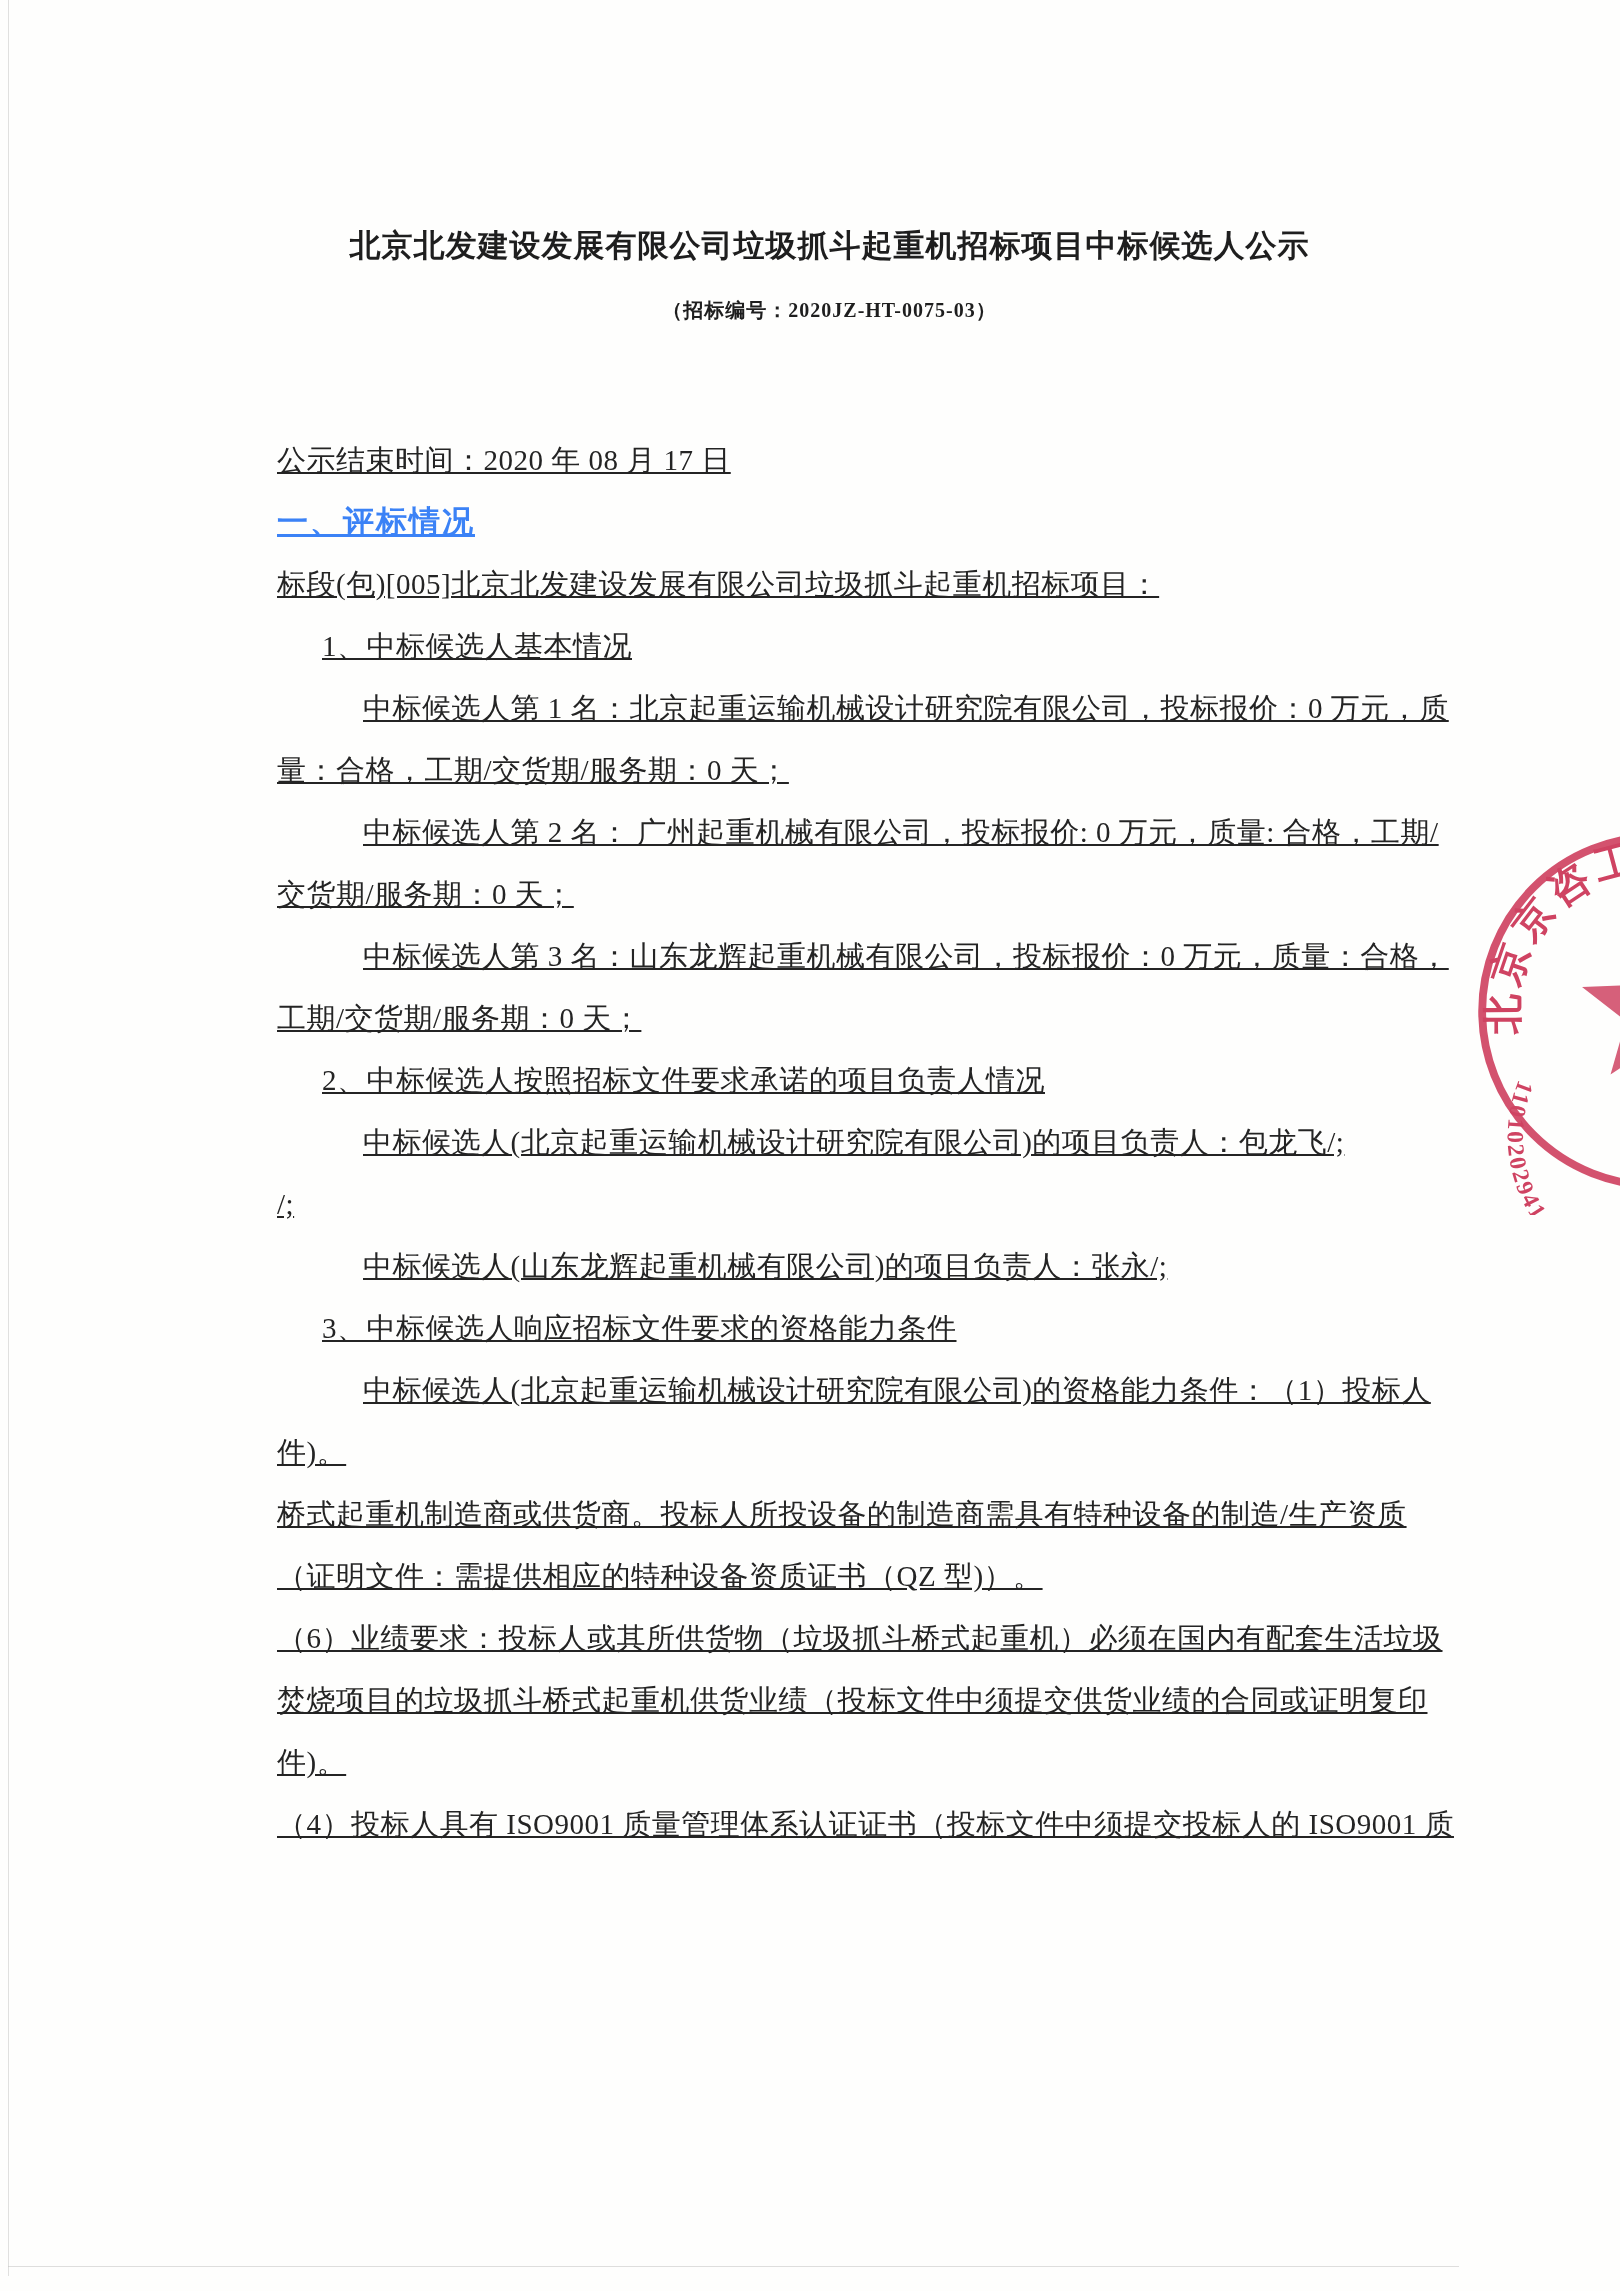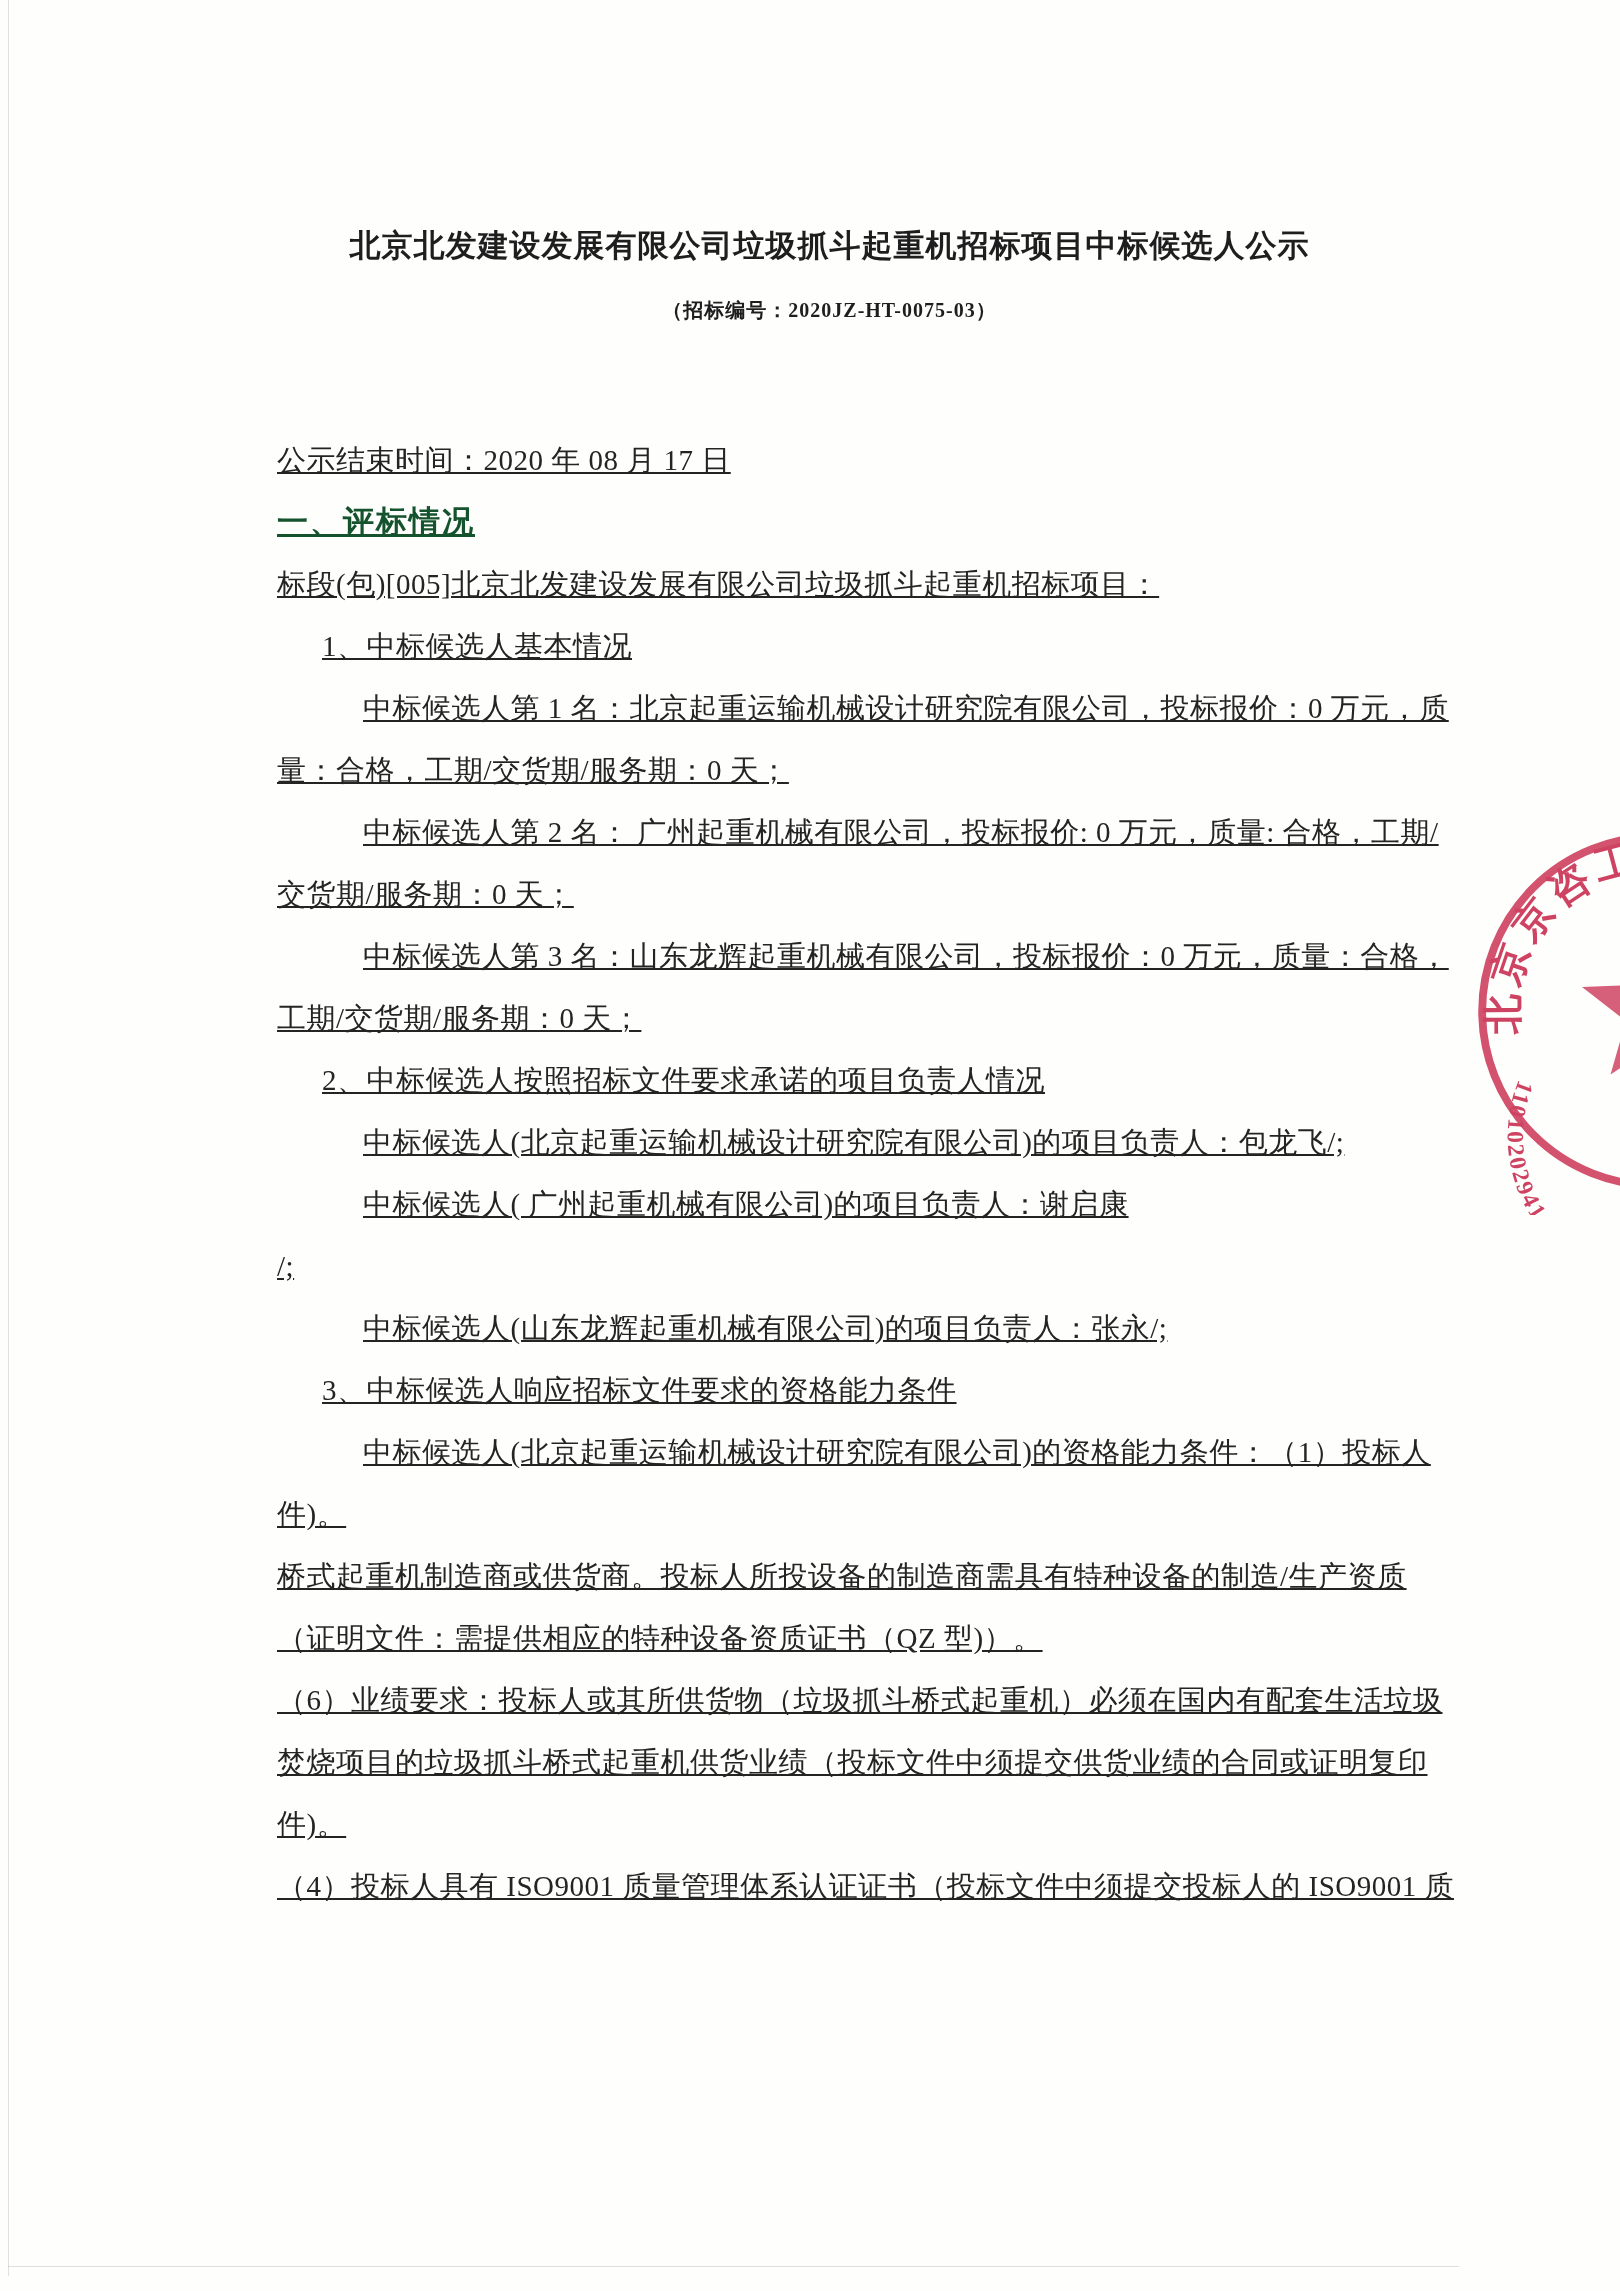--- a/index.html
+++ b/index.html
@@ -34,21 +34,21 @@
     position:absolute;left:277px;top:429px;width:1157px;
   }
   .line{
     height:62px;line-height:62px;font-size:29px;
     white-space:nowrap;letter-spacing:0.5px;color:#242424;text-decoration:underline;
   }
   .line.ind-1{padding-left:45px;}
   .line.ind-2{padding-left:86px;}
   .line.heading{
     font-family:"Liberation Sans","DejaVu Sans",sans-serif;
-    font-weight:700;font-size:31px;color:#14532d;letter-spacing:2px;
+    font-weight:700;font-size:31px;color:#3b82f6;letter-spacing:2px;
   }
   .stamp{
     position:absolute;left:1431px;top:823px;
     opacity:.88;
   }
   .stamp text{
     font-family:"Liberation Serif","DejaVu Serif",serif;
     font-weight:700;
     fill:var(--stamp-color,#c92a4d);
   }
@@ -73,21 +73,20 @@
       <div class="line ind-0">标段(包)[005]北京北发建设发展有限公司垃圾抓斗起重机招标项目：</div>
       <div class="line ind-1">1、中标候选人基本情况</div>
       <div class="line ind-2">中标候选人第 1 名：北京起重运输机械设计研究院有限公司，投标报价：0 万元，质</div>
       <div class="line ind-0">量：合格，工期/交货期/服务期：0 天；</div>
       <div class="line ind-2">中标候选人第 2 名： 广州起重机械有限公司，投标报价: 0 万元，质量: 合格，工期/</div>
       <div class="line ind-0">交货期/服务期：0 天；</div>
       <div class="line ind-2">中标候选人第 3 名：山东龙辉起重机械有限公司，投标报价：0 万元，质量：合格，</div>
       <div class="line ind-0">工期/交货期/服务期：0 天；</div>
       <div class="line ind-1">2、中标候选人按照招标文件要求承诺的项目负责人情况</div>
       <div class="line ind-2">中标候选人(北京起重运输机械设计研究院有限公司)的项目负责人：包龙飞/;</div>
-      <div class="line ind-2">中标候选人( 广州起重机械有限公司)的项目负责人：谢启康</div>
       <div class="line ind-0">/;</div>
       <div class="line ind-2">中标候选人(山东龙辉起重机械有限公司)的项目负责人：张永/;</div>
       <div class="line ind-1">3、中标候选人响应招标文件要求的资格能力条件</div>
       <div class="line ind-2">中标候选人(北京起重运输机械设计研究院有限公司)的资格能力条件：（1）投标人</div>
       <div class="line ind-0">件)。</div>
       <div class="line ind-0">桥式起重机制造商或供货商。投标人所投设备的制造商需具有特种设备的制造/生产资质</div>
       <div class="line ind-0">（证明文件：需提供相应的特种设备资质证书（QZ 型)）。</div>
       <div class="line ind-0">（6）业绩要求：投标人或其所供货物（垃圾抓斗桥式起重机）必须在国内有配套生活垃圾</div>
       <div class="line ind-0">焚烧项目的垃圾抓斗桥式起重机供货业绩（投标文件中须提交供货业绩的合同或证明复印</div>
       <div class="line ind-0">件)。</div>

